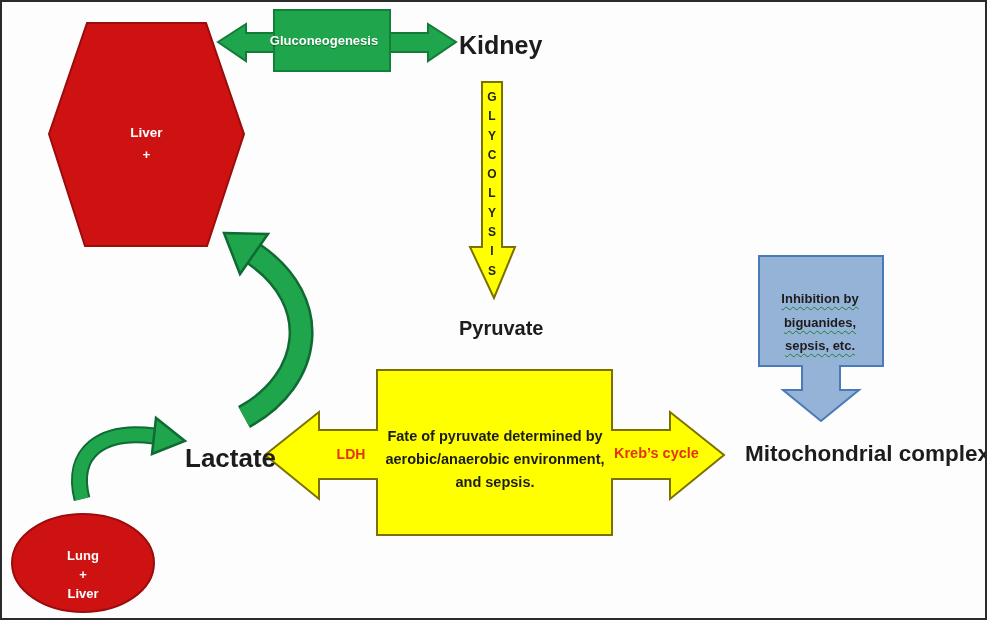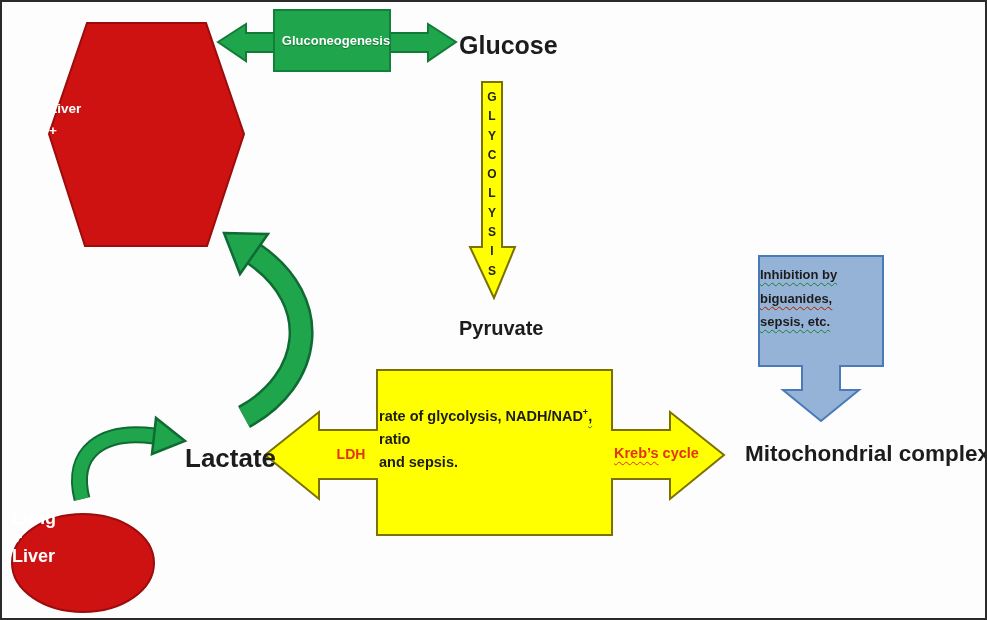--- a/index.html
+++ b/index.html
@@ -7,46 +7,46 @@
     position:relative;
     width:987px;height:620px;
     background:#fdfdfd;
     border:2px solid #2b2b2b;
     box-sizing:border-box;
     overflow:hidden;
     font-family:"Liberation Sans", sans-serif;
   }
   #shapes{position:absolute;left:0;top:0;width:987px;height:620px;}
   .txt{position:absolute;color:#1c1c1c;font-weight:bold;white-space:nowrap;}
-  .center{white-space:normal;}
+  .center{text-align:center;white-space:normal;margin-top:24px;}
   .white{color:#ffffff;}
   .redtxt{color:#e3350e;}
   .node-label{font-size:22px;letter-spacing:0px;}
   .glucose{font-size:25px;}
   .hex-text{left:47px;top:96px;width:195px;line-height:22px;font-size:13.5px;}
-  .ell-text{left:10px;top:507px;width:142px;line-height:19px;font-size:18px;}
+  .ell-text{left:10px;top:520px;width:142px;line-height:19px;font-size:13px;}
   .gluconeo-label{
-    position:absolute;left:288px;top:8px;width:92px;height:61px;
+    position:absolute;left:276px;top:8px;width:92px;height:61px;
     display:flex;align-items:center;justify-content:center;
     color:#fff;font-weight:bold;font-size:13px;
     text-shadow:0 1px 1px rgba(0,0,0,0.35);
   }
   .glyco-letters{
     position:absolute;left:479px;top:86px;width:22px;
     display:flex;flex-direction:column;align-items:center;
     font-size:12px;font-weight:bold;color:#222;
   }
   .glyco-letters span{height:19.3px;line-height:19.3px;display:block;}
   .fate-text{left:377px;top:399px;width:232px;line-height:23px;font-size:14.5px;}
   .fate-text sup{font-size:9px;}
   .ldh{left:327px;top:444px;width:44px;text-align:center;font-size:14px;}
   .krebs{left:612px;top:443px;width:110px;font-size:14.5px;}
   .inhib-text{left:758px;top:261px;width:120px;line-height:23.5px;font-size:13px;}
   .wavy-green{text-decoration:underline;text-decoration-style:wavy;text-decoration-color:#1e7e34;text-decoration-thickness:1px;text-underline-offset:3px;}
-  .wavy-red{text-decoration:underline;text-decoration-style:wavy;text-decoration-color:#e02b20;text-decoration-thickness:1px;text-underline-offset:3px;}
+  .wavy-red{text-decoration-style:wavy;text-decoration-color:#e02b20;text-decoration-thickness:1px;text-underline-offset:3px;}
 </style>
 </head>
 <body>
 
 <div id="canvas">
 
   <svg id="shapes" viewBox="0 0 987 620" xmlns="http://www.w3.org/2000/svg">
 
     <polygon points="85,21 204,21 242,132 205,244 83,244 47,132" fill="#ce1212" stroke="#9c0c0c" stroke-width="2"></polygon>
 
@@ -68,21 +68,21 @@
       <polygon points="222,231 266,232 238,272" fill="#1fa64c" stroke="#0f6b33" stroke-width="2.5"></polygon>
     </g>
 
     <g>
       <path d="M 80 497 C 68 450, 100 427, 152 434" fill="none" stroke="#0f6b33" stroke-width="17"></path>
       <path d="M 80 497 C 68 450, 100 427, 152 434" fill="none" stroke="#1fa64c" stroke-width="13"></path>
       <polygon points="183,439 154,416 150,452" fill="#1fa64c" stroke="#0f6b33" stroke-width="2.5"></polygon>
     </g>
   </svg>
 
-  <div class="txt node-label glucose" style="left:457px;top:29px;">Glucose</div>
+  <div class="txt node-label glucose" style="left:457px;top:29px;">Kidney</div>
   <div class="txt node-label" style="left:457px;top:315px;font-size:20px;">Pyruvate</div>
   <div class="txt node-label" style="left:183px;top:441px;font-size:26px;">Lactate</div>
   <div class="txt node-label" style="left:743px;top:439px;font-size:22.5px;">Mitochondrial complex</div>
 
   <div class="txt white center hex-text">
     <div>Liver</div>
     <div>+</div>
   </div>
 
   <div class="txt white center ell-text">
@@ -100,21 +100,22 @@
     <span>C</span>
     <span>O</span>
     <span>L</span>
     <span>Y</span>
     <span>S</span>
     <span>I</span>
     <span>S</span>
   </div>
 
   <div class="txt center fate-text">
-    <div><span>rate of glycolysis, NADH/NAD</span><sup>+</sup><span class="wavy-green">,</span><span> ratio</span></div>
+    <div>Fate of pyruvate determined by</div>
+    <div>aerobic/anaerobic environment,</div>
     <div>and sepsis.</div>
   </div>
 
   <div class="txt redtxt ldh">LDH</div>
   <div class="txt redtxt krebs"><span class="wavy-red">Kreb’s</span><span> cycle</span></div>
 
   <div class="txt center inhib-text">
     <div><span class="wavy-green">Inhibition by</span></div>
     <div><span class="wavy-green"><span class="wavy-red">biguanides,</span></span></div>
     <div><span class="wavy-green">sepsis, etc.</span></div>

